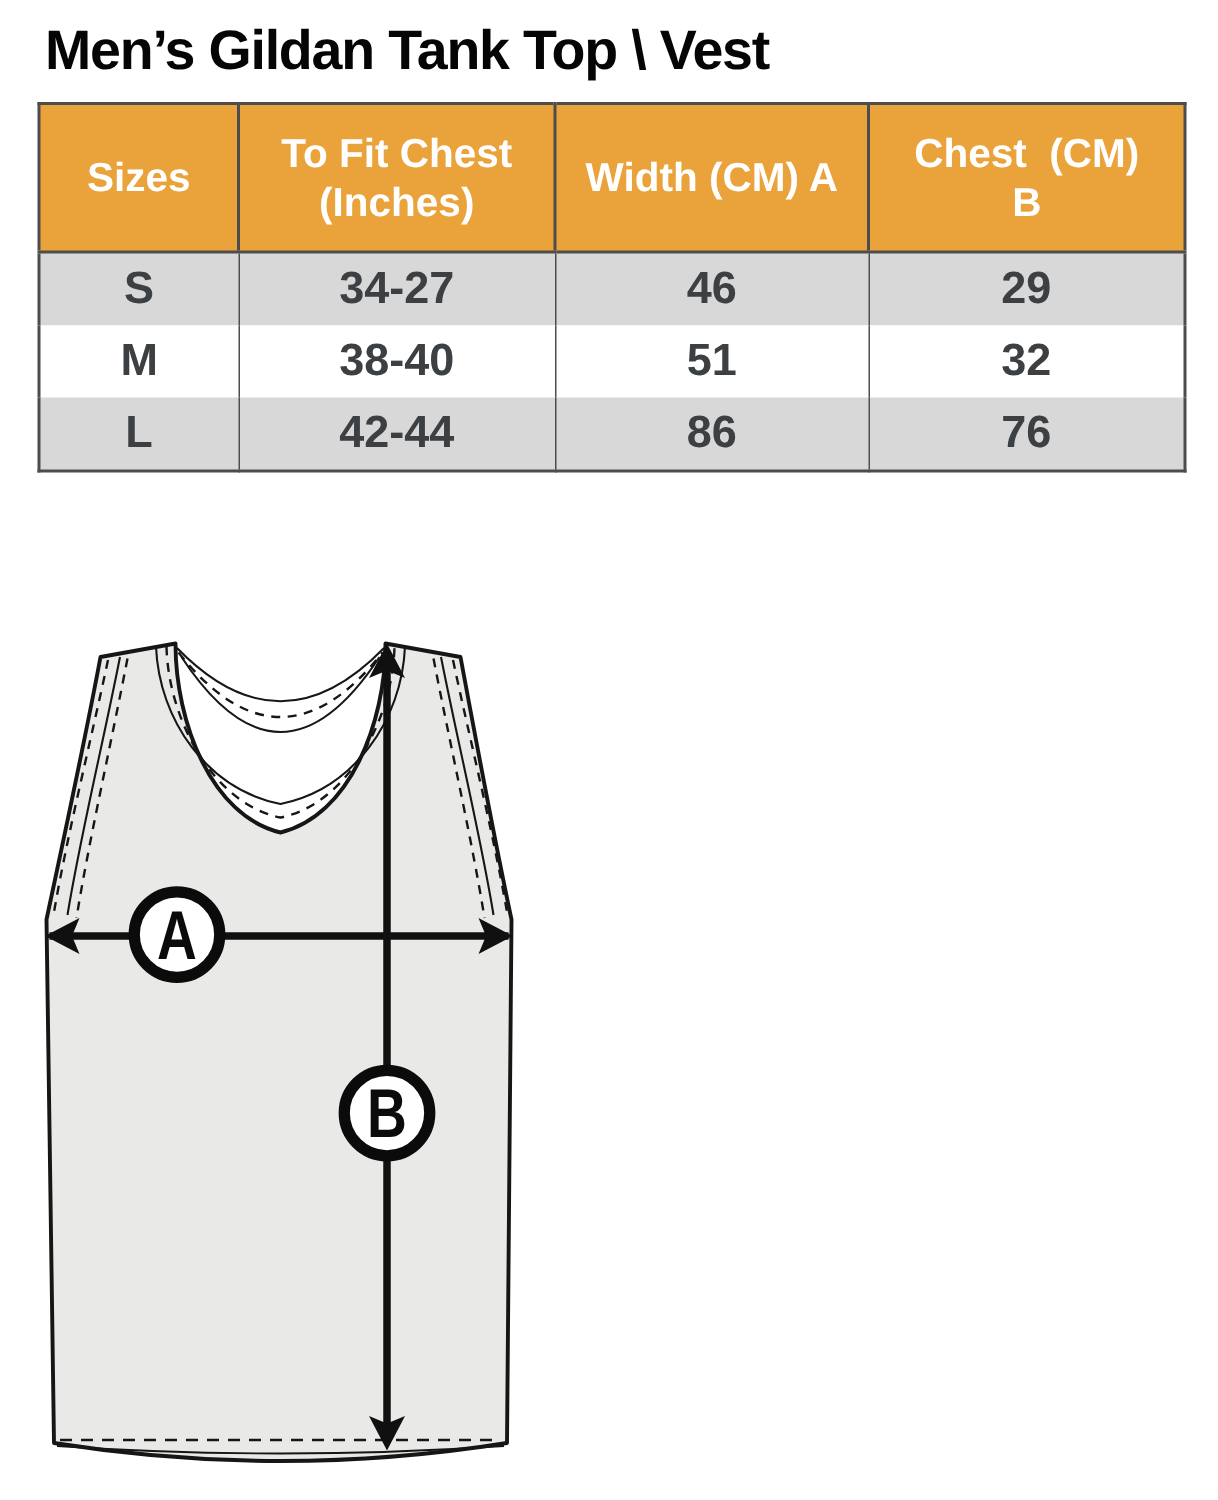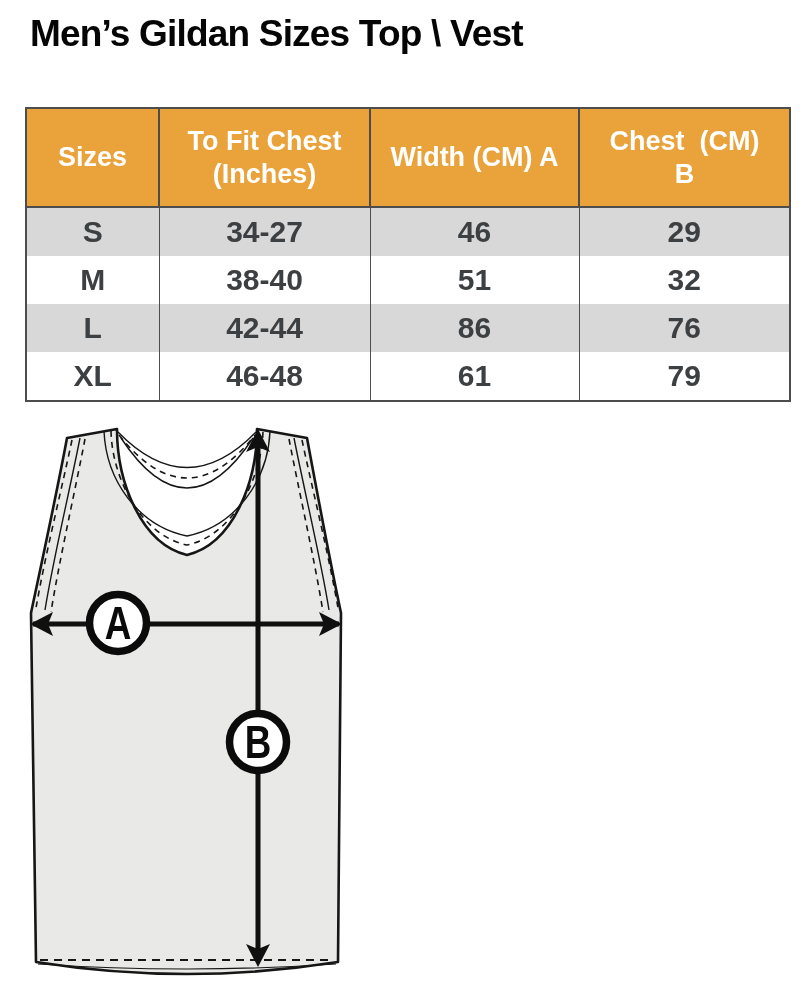--- a/index.html
+++ b/index.html
@@ -1,21 +1,21 @@
 <!DOCTYPE html>
 <html style="--header-bg: #EAA23A; --header-text: #FFFFFF; --row-alt-bg: #D8D8D8; --body-text: #3D4043; --border-col: #4D4D4D;"><head>
 <meta charset="utf-8">
 <style>
   html,body{margin:0;padding:0;background:#ffffff;}
   .page{position:relative;width:812px;height:1000px;background:#fff;overflow:hidden;
         font-family:"Liberation Sans",sans-serif;}
   .title{position:absolute;left:30px;top:13px;margin:0;font-size:37px;font-weight:bold;
          color:#050505;letter-spacing:-0.8px;white-space:nowrap;}
   table.size-chart{position:absolute;left:25px;top:68px;width:764px;border-collapse:collapse;
-         table-layout:fixed;border:2px solid var(--border-col,#4d4d4d);margin-top:39px;}
+         table-layout:fixed;border:2px solid var(--border-col,#4d4d4d);}
   table.size-chart th{background:var(--header-bg,#EAA23A);color:var(--header-text,#ffffff);
          font-weight:bold;font-size:27px;line-height:1.22;text-align:center;vertical-align:middle;
          height:97px;white-space:pre-wrap;border-left:2px solid var(--border-col,#4d4d4d);
          border-bottom:2px solid var(--border-col,#4d4d4d);padding:0 2px;}
   table.size-chart th:first-child{border-left:none;}
   table.size-chart td{height:48px;text-align:center;vertical-align:middle;font-weight:bold;
          font-size:30px;color:var(--body-text,#3D4043);
          border-left:1.5px solid var(--border-col,#4d4d4d);padding:0;}
   table.size-chart td:first-child{border-left:none;}
   table.size-chart tbody tr:nth-child(odd){background:var(--row-alt-bg,#D8D8D8);}
@@ -23,21 +23,21 @@
   .diagram{position:absolute;left:8px;top:418px;width:344px;height:580px;}
   .garment{stroke:#161616;}
   .circ-letter{font-family:"Liberation Sans",sans-serif;font-weight:bold;font-size:46px;
          fill:#0b0b0b;text-anchor:middle;}
 </style>
 </head>
 <body>
 
 <div class="page">
 
-  <h1 class="title">Men’s Gildan Sizes Top \ Vest</h1>
+  <h1 class="title">Men’s Gildan Tank Top \ Vest</h1>
 
   <table class="size-chart">
     <colgroup>
       <col style="width:133px">
         <col style="width:211px">
         <col style="width:209px">
         <col style="width:211px">
     </colgroup>
     <thead>
       <tr id="header-row">
@@ -60,26 +60,20 @@
           <td>M</td>
           <td>38-40</td>
           <td>51</td>
           <td>32</td>
         </tr>
         <tr>
           <td>L</td>
           <td>42-44</td>
           <td>86</td>
           <td>76</td>
-        </tr>
-        <tr>
-          <td>XL</td>
-          <td>46-48</td>
-          <td>61</td>
-          <td>79</td>
         </tr>
       </tbody>
   </table>
 
   <svg class="diagram" viewBox="8 418 344 580">
     <g class="garment">
 
       <path d="M 67 438 L 117 429
                C 117 482 141 544 187 555
                C 233 544 257 482 257 429

